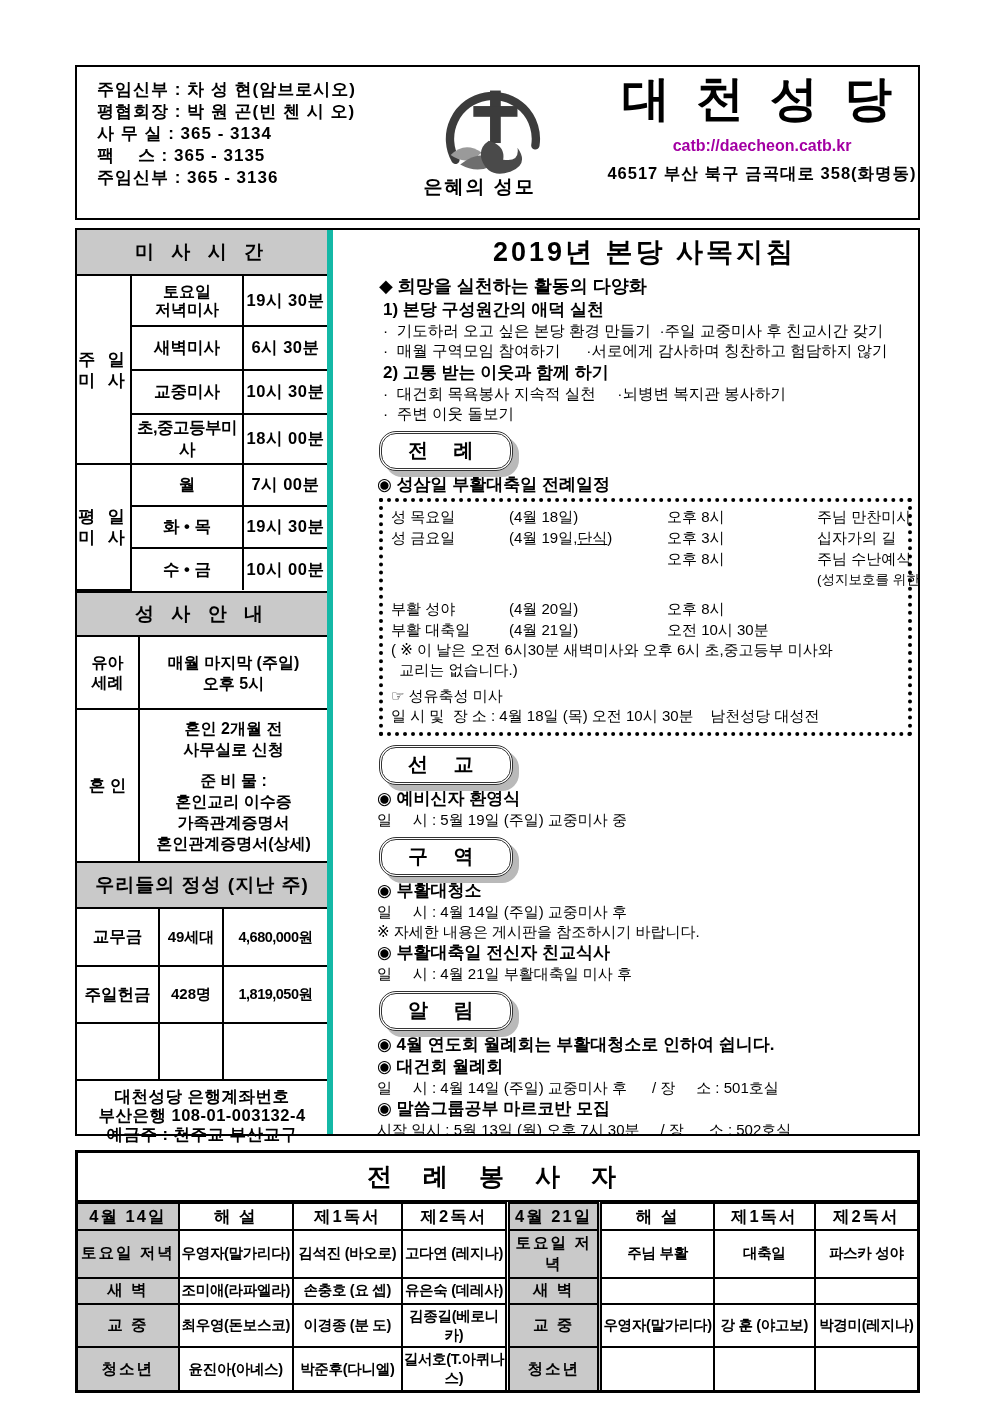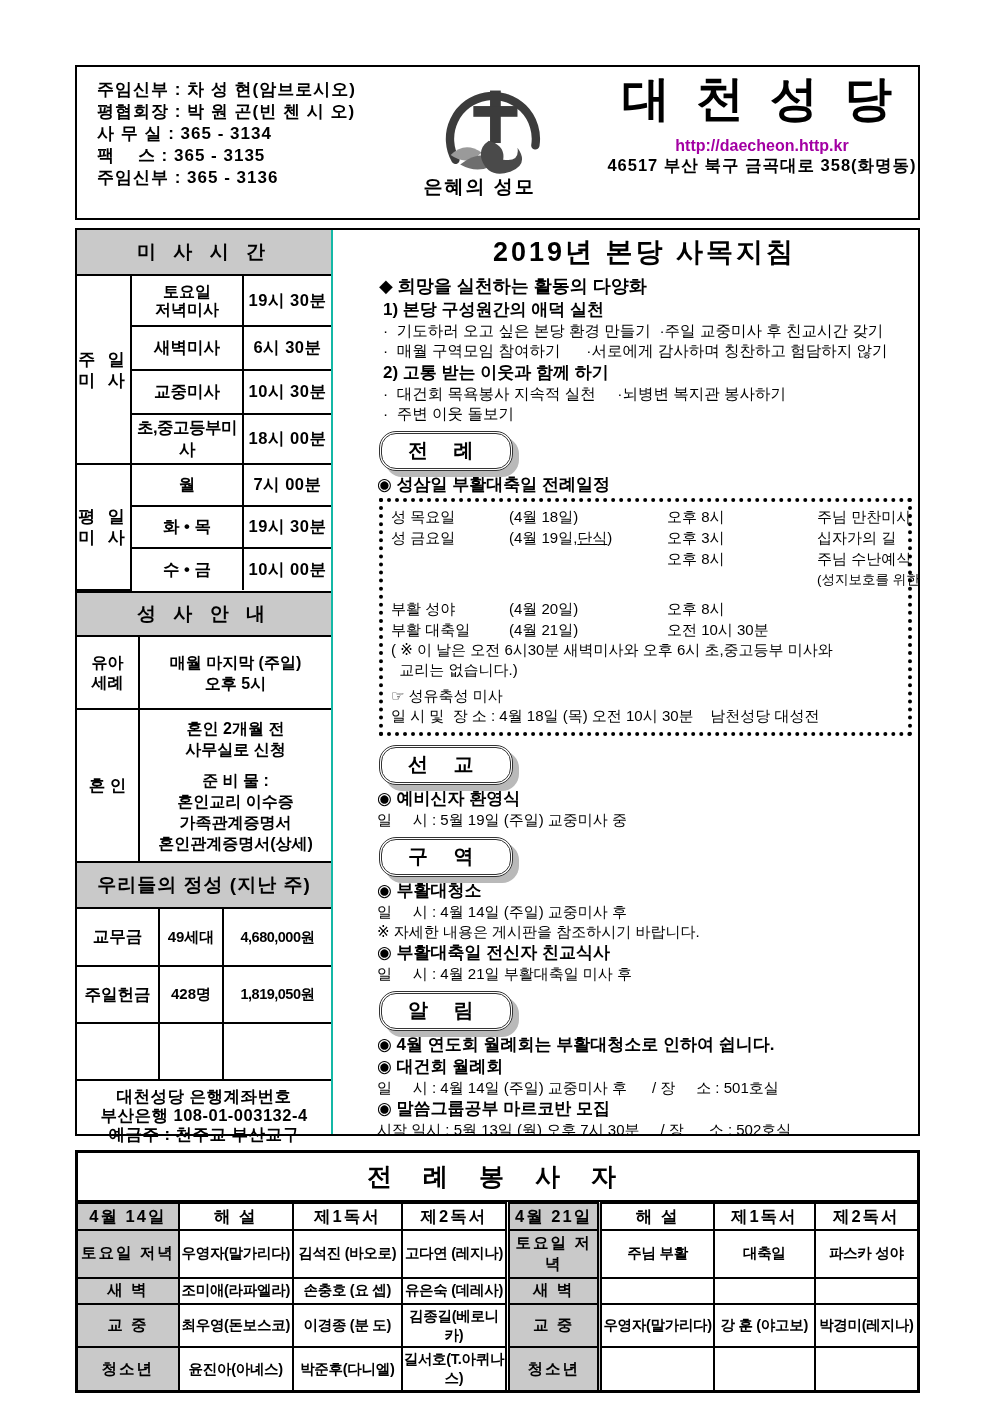--- a/index.html
+++ b/index.html
@@ -17,28 +17,28 @@
     border:2px solid #000; display:flex; align-items:stretch;
   }
   .contact { padding:12px 0 0 20px; width:340px; }
   .contact-line { white-space:pre; font-size:17px; line-height:22px; letter-spacing:1px; }
   .logo-wrap { width:175px; position:relative; }
   .logo-svg { position:absolute; left:20px; top:14px; }
   .logo-caption { position:absolute; left:8px; bottom:18px; font-size:19px; letter-spacing:2px; }
   .title-wrap { flex:1; text-align:center; }
   .church-title { font-size:48px; letter-spacing:26px; white-space:nowrap; text-indent:16px; }
   .church-url { font-size:16px; margin-top:6px; }
-  .church-addr { font-size:16.5px; margin-top:0; letter-spacing:1px; }
+  .church-addr { font-size:16.5px; margin-top:8px; letter-spacing:1px; }
 
   
   .main-box {
     left:75px; top:228px; width:845px; height:908px;
     border:2px solid #000; display:flex;
   }
-  .left-col { width:256px; border-right:2px solid #14b8a6; display:flex; flex-direction:column; }
+  .left-col { width:256px; border-right:6px solid #14b8a6; display:flex; flex-direction:column; }
   .right-col { flex:1; padding:2px 6px 0 8px; overflow:hidden; }
 
   .sec-head {
     background:#c9c9c9; border-bottom:2px solid #000;
     display:flex; align-items:center; justify-content:center;
     font-size:19px; letter-spacing:6px; flex:none;
   }
   table.grid { border-collapse:collapse; width:100%; table-layout:fixed; }
   table.grid td {
     border:2px solid #000; text-align:center; vertical-align:middle;
@@ -116,21 +116,21 @@
       <rect x="45" y="8" width="9" height="44" fill="#3c3c3c"></rect>
       <rect x="31" y="21" width="37" height="9" fill="#3c3c3c"></rect>
       <path d="M 12 62 q 12 -12 26 -2 q -12 12 -26 2 z" fill="#9a9a9a"></path>
       <path d="M 20 70 q 16 -13 34 -4 q -16 14 -34 4 z" fill="#6e6e6e"></path>
       <path d="M 44 50 q 14 4 12 16 q 14 2 12 -10 q 10 14 -6 20 q -18 6 -24 -10 q -3 -10 6 -16 z" fill="#4a4a4a"></path>
     </svg>
     <div class="logo-caption">은혜의 성모</div>
   </div>
   <div class="title-wrap">
     <div class="church-title">대천성당</div>
-    <div class="church-url" style="color:#a300a3">http://daecheon.http.kr</div>
+    <div class="church-url" style="color:#a300a3">catb://daecheon.catb.kr</div>
     <div class="church-addr">46517 부산 북구 금곡대로 358(화명동)</div>
   </div>
 </div>
 
 <div class="abs main-box">
 
   <div class="left-col">
     <div class="sec-head" style="height:46px">미 사 시 간</div>
 
     <table class="grid">

